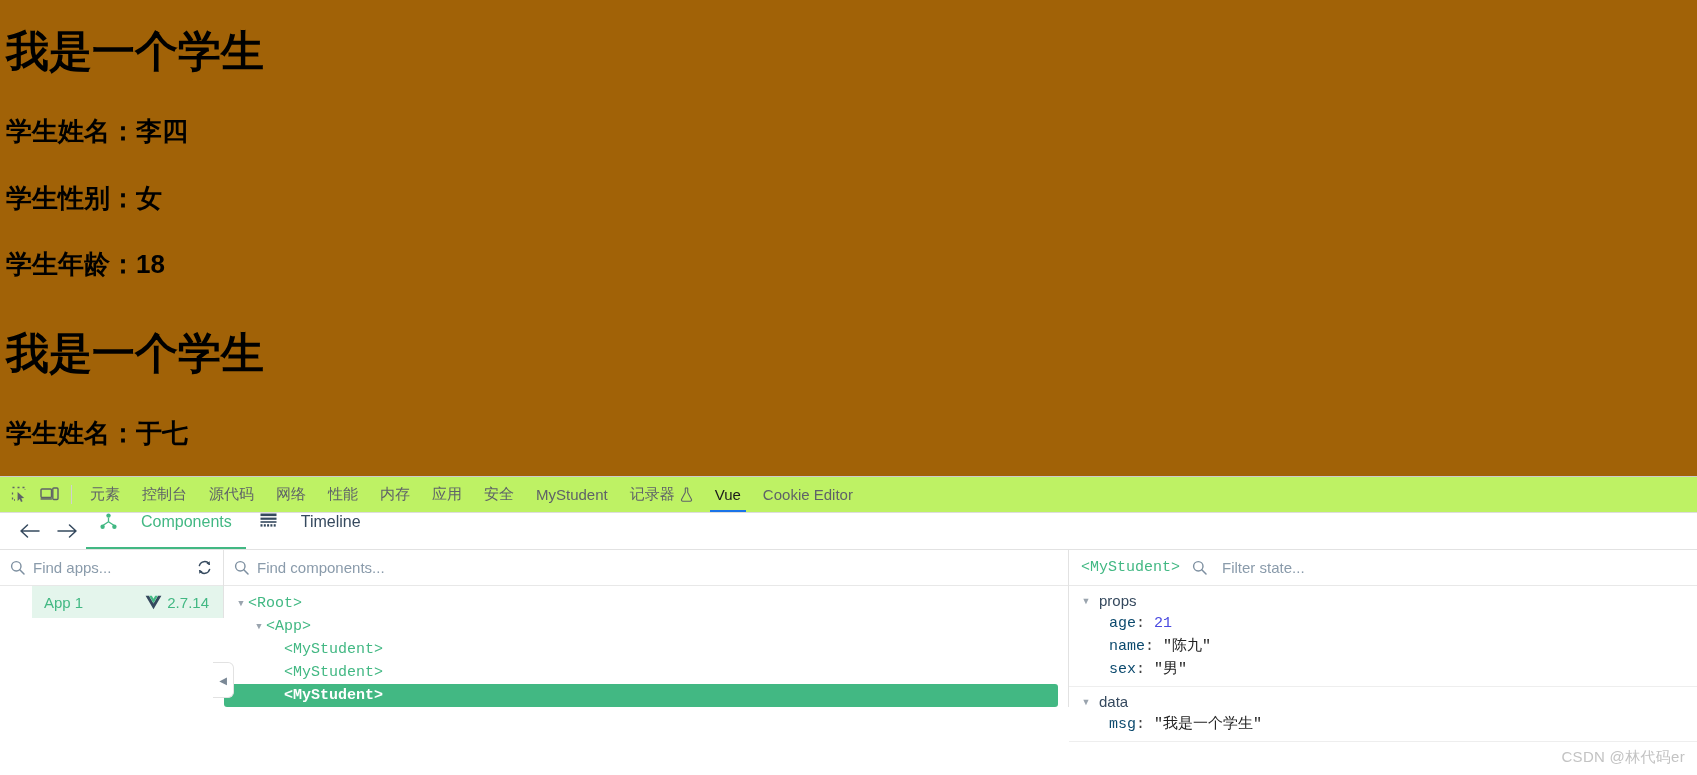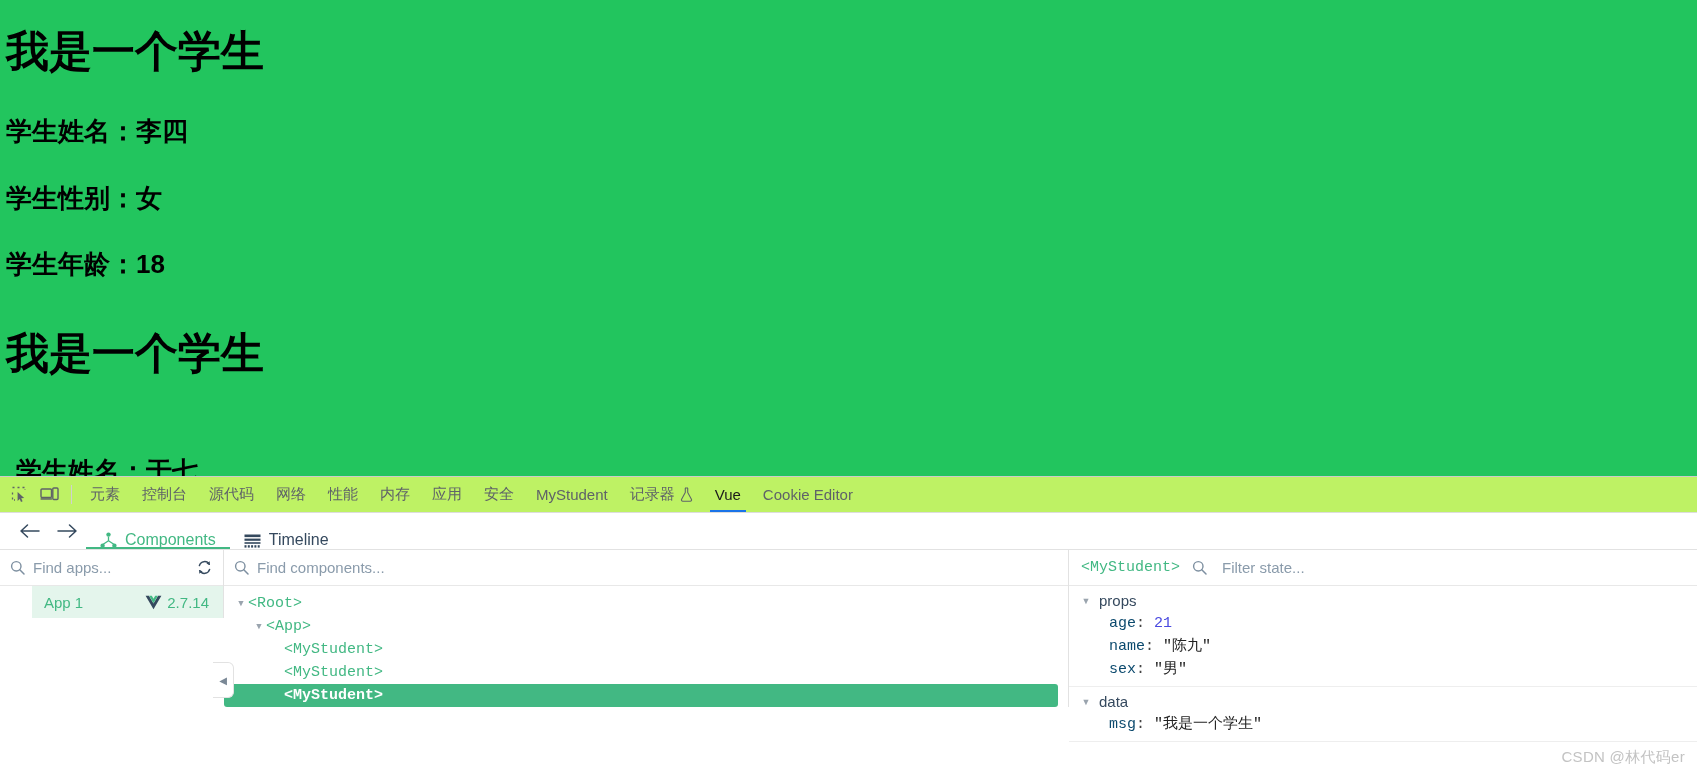--- a/index.html
+++ b/index.html
@@ -12,21 +12,21 @@
     font-family: "Liberation Sans", "DejaVu Sans", sans-serif;
   }
   #root { position: relative; width: 1697px; height: 775px; }
 
   
   .page-area {
     position: absolute;
     left: 0; top: 0;
     width: 1697px;
     height: 476px;
-    background: #22c55e;
+    background: #a16207;
     overflow: hidden;
   }
   .page-h1 {
     margin: 0;
     padding: 0;
     font-size: 43px;
     font-weight: bold;
     color: #000;
     letter-spacing: 0px;
     line-height: 1;
@@ -37,21 +37,21 @@
     font-size: 26px;
     font-weight: bold;
     color: #000;
     line-height: 1;
   }
   .blk-h1-1 { position: absolute; left: 6px; top: 30px; }
   .blk-p1   { position: absolute; left: 6px; top: 118px; }
   .blk-p2   { position: absolute; left: 6px; top: 185px; }
   .blk-p3   { position: absolute; left: 6px; top: 251px; }
   .blk-h1-2 { position: absolute; left: 6px; top: 332px; }
-  .blk-p4   { position: absolute; left: 16px; top: 420px; margin-top: 38px; }
+  .blk-p4   { position: absolute; left: 6px; top: 420px; }
 
   
   .devtools {
     position: absolute;
     left: 0; top: 476px;
     width: 1697px;
     height: 299px;
     background: #ffffff;
     border-top: 1px solid #cccccc;
     font-family: "Liberation Sans", "DejaVu Sans", sans-serif;
@@ -111,22 +111,22 @@
   }
   .nav-arrow {
     width: 38px;
     display: flex; align-items: center; justify-content: center;
     color: #35495e;
     font-size: 19px;
     cursor: pointer;
   }
   .vtab {
     display: flex;
-    align-items: flex-end;
-    gap: 8px;
+    align-items: flex-start;
+    gap: 24px;
     padding: 0 14px;
     font-size: 16px;
     color: #35495e;
     cursor: pointer;
     position: relative;
     white-space: nowrap;
   }
   .vtab.active { color: #42b883; }
   .vtab.active:after {
     content: "";

